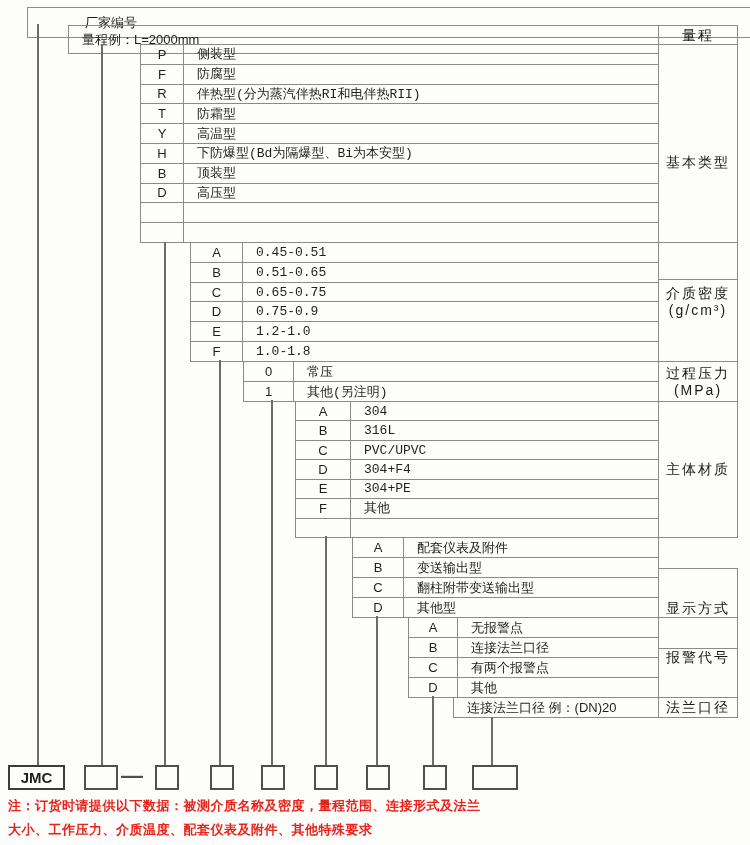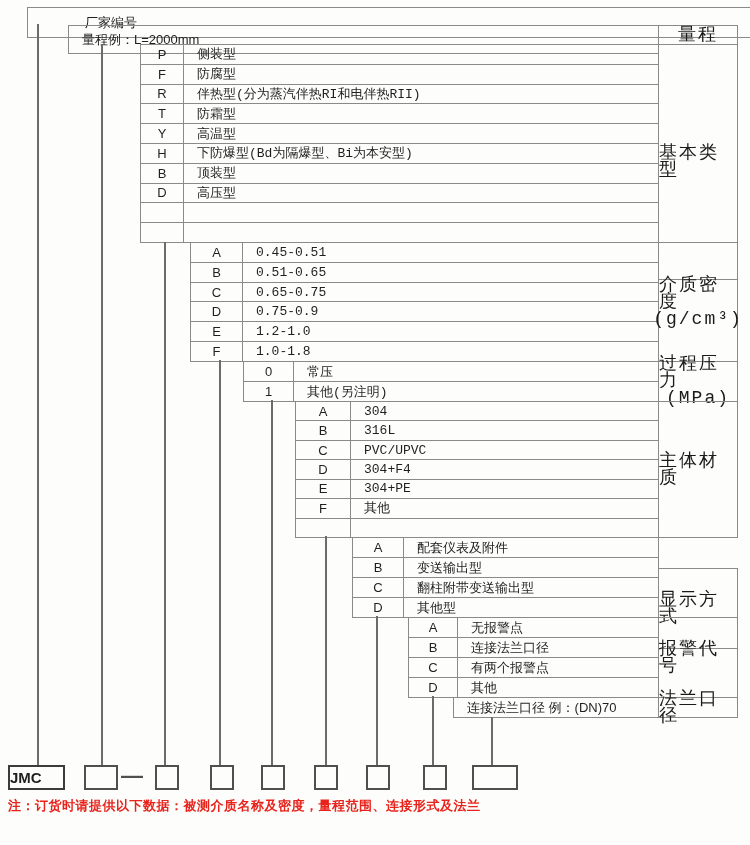--- a/index.html
+++ b/index.html
@@ -24,34 +24,34 @@
   .tbl-alarm   {left:408px;top:617px;width:251px;}
   .tbl-alarm .trow{height:20px} .tbl-alarm .code{width:49px}
   
   .bar{position:absolute;border:1px solid #8a8a8a;box-sizing:border-box;display:flex;align-items:center;font-size:13px;background:transparent;}
   .mfr-bar {left:7px;top:7px;width:731px;height:31px;padding-left:57px;margin-left:20px;}
   .range-row{left:68px;top:25px;width:591px;height:29px;padding-left:13px;}
   .flange-row{left:453px;top:697px;width:206px;height:21px;padding-left:13px;white-space:nowrap;}
   
   .side-label{position:absolute;left:658px;width:80px;border:1px solid #8a8a8a;box-sizing:border-box;
               display:flex;flex-direction:column;justify-content:center;align-items:center;
-              font-family:Liberation Mono, monospace;font-size:18px;letter-spacing:2px;color:#1a1a1a;line-height:17px;}
+              font-family:Liberation Sans, sans-serif;font-size:14px;letter-spacing:2px;color:#1a1a1a;line-height:17px;}
   .sl-0{top:25px;height:20px} .sl-1{top:44px;height:236px} .sl-2{top:242px;height:120px}
   .sl-3{top:361px;height:41px} .sl-4{top:401px;height:137px} .sl-5{top:568px;height:81px}
   .sl-6{top:617px;height:81px} .sl-7{top:697px;height:21px}
   
   .vline{position:absolute;width:2px;background:#6b6b6b;}
   .vl-1{left:37px;top:24px;height:741px}  .vl-2{left:101px;top:44px;height:721px}
   .vl-3{left:164px;top:242px;height:523px}.vl-4{left:219px;top:360px;height:405px}
   .vl-5{left:271px;top:400px;height:365px}.vl-6{left:325px;top:536px;height:229px}
   .vl-7{left:376px;top:616px;height:149px}.vl-8{left:432px;top:696px;height:69px}
   .vl-9{left:491px;top:717px;height:48px}
   
   .mbox{position:absolute;top:765px;height:25px;border:2px solid #4f4f4f;box-sizing:border-box;background:transparent;}
-  .jmc{left:8px;width:57px;display:flex;align-items:center;
+  .jmc{left:8px;width:57px;display:flex;align-items:center;justify-content:center;
        font-weight:bold;font-size:15px;border-color:#3c3c3c;}
   .b2{left:84px;width:34px}  .b3{left:155px;width:24px} .b4{left:210px;width:24px}
   .b5{left:261px;width:24px} .b6{left:314px;width:24px} .b7{left:366px;width:24px}
   .b8{left:423px;width:24px} .b9{left:472px;width:46px}
   .dash{position:absolute;left:121px;top:763px;font-size:22px;font-weight:bold;color:#4f4f4f;line-height:25px;}
   
   .note{position:absolute;left:8px;top:794px;width:738px;font-size:13px;font-weight:bold;
         color:#e8231c;line-height:24px;letter-spacing:0.5px;}
 </style>
 </head>
@@ -205,21 +205,21 @@
         <div class="code">C</div>
         <div class="desc">有两个报警点</div>
       </div>
       <div class="trow">
         <div class="code">D</div>
         <div class="desc">其他</div>
       </div>
     </div>
 
   <div class="bar flange-row">
-    <span>连接法兰口径 例：(DN)70</span>
+    <span>连接法兰口径 例：(DN)20</span>
   </div>
 
   <div class="side-label sl-0">
       <div>量程</div>
     </div>
   <div class="side-label sl-1">
       <div>基本类型</div>
     </div>
   <div class="side-label sl-2">
       <div>介质密度</div>
@@ -260,15 +260,16 @@
   <div class="mbox b3"></div>
   <div class="mbox b4"></div>
   <div class="mbox b5"></div>
   <div class="mbox b6"></div>
   <div class="mbox b7"></div>
   <div class="mbox b8"></div>
   <div class="mbox b9"></div>
 
   <div class="note">
     <div>注：订货时请提供以下数据：被测介质名称及密度，量程范围、连接形式及法兰</div>
+    <div>大小、工作压力、介质温度、配套仪表及附件、其他特殊要求</div>
   </div>
 
 </div>
 
 </body></html>

